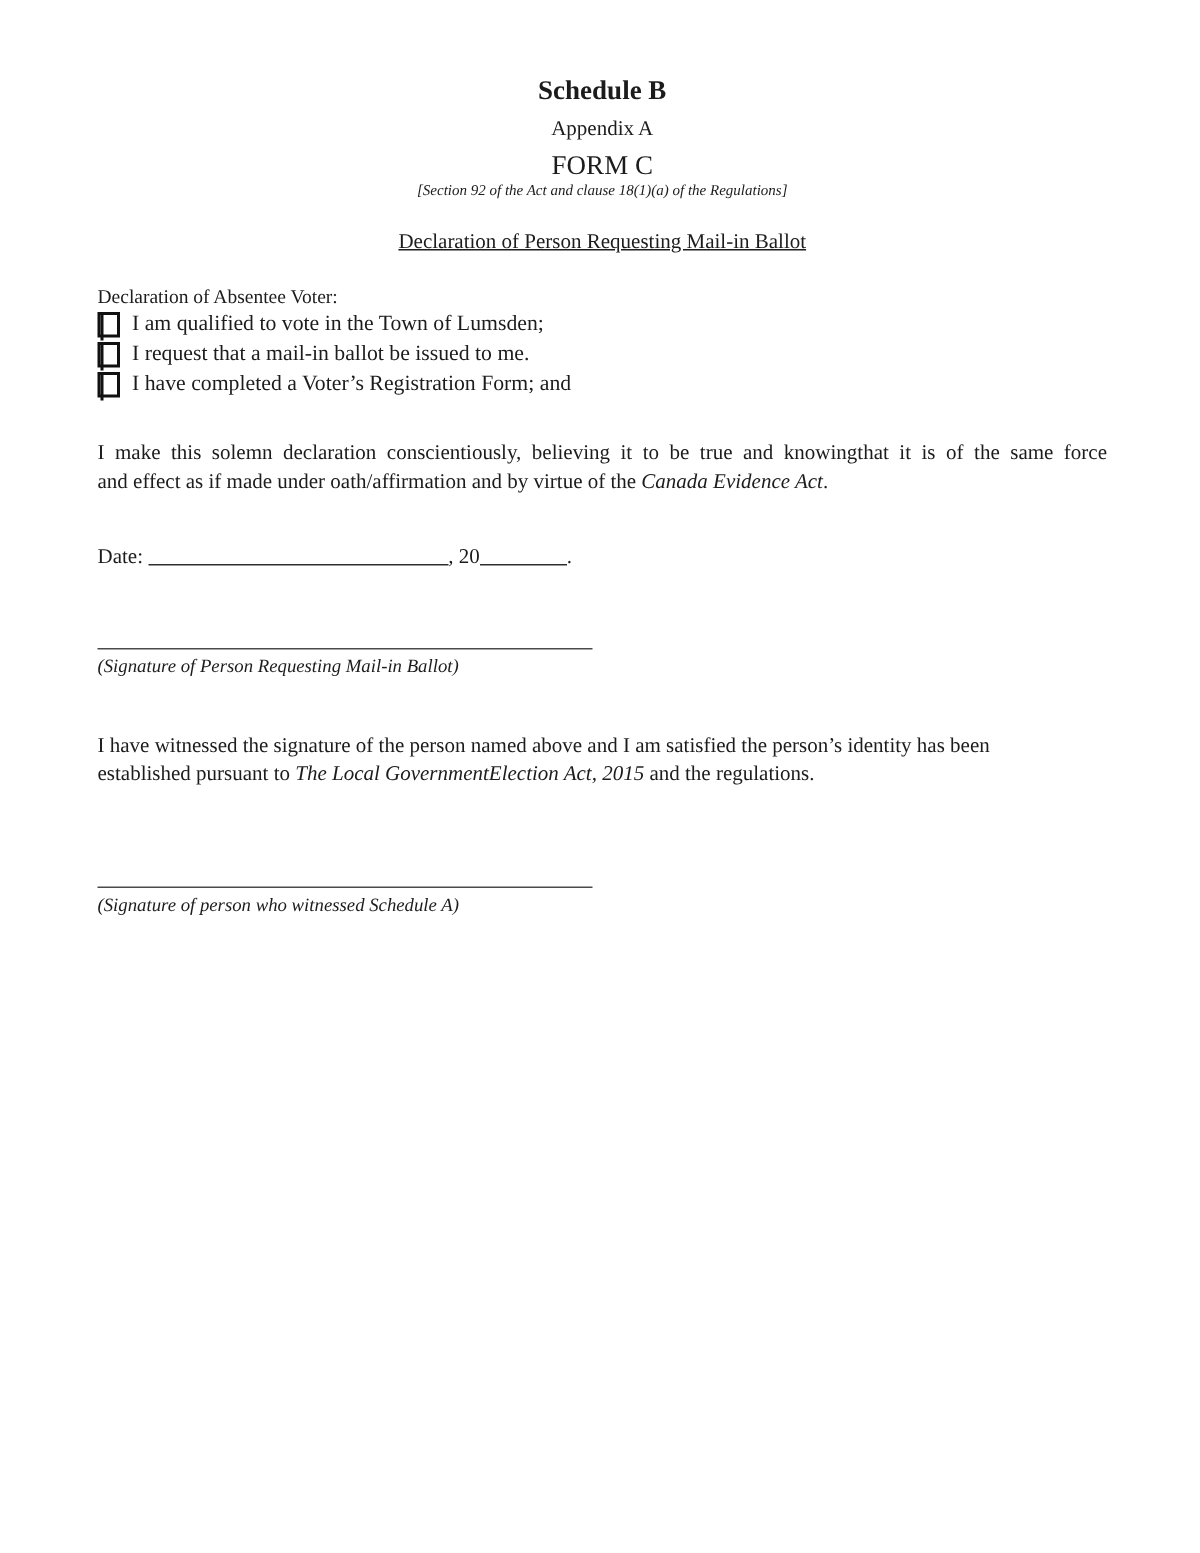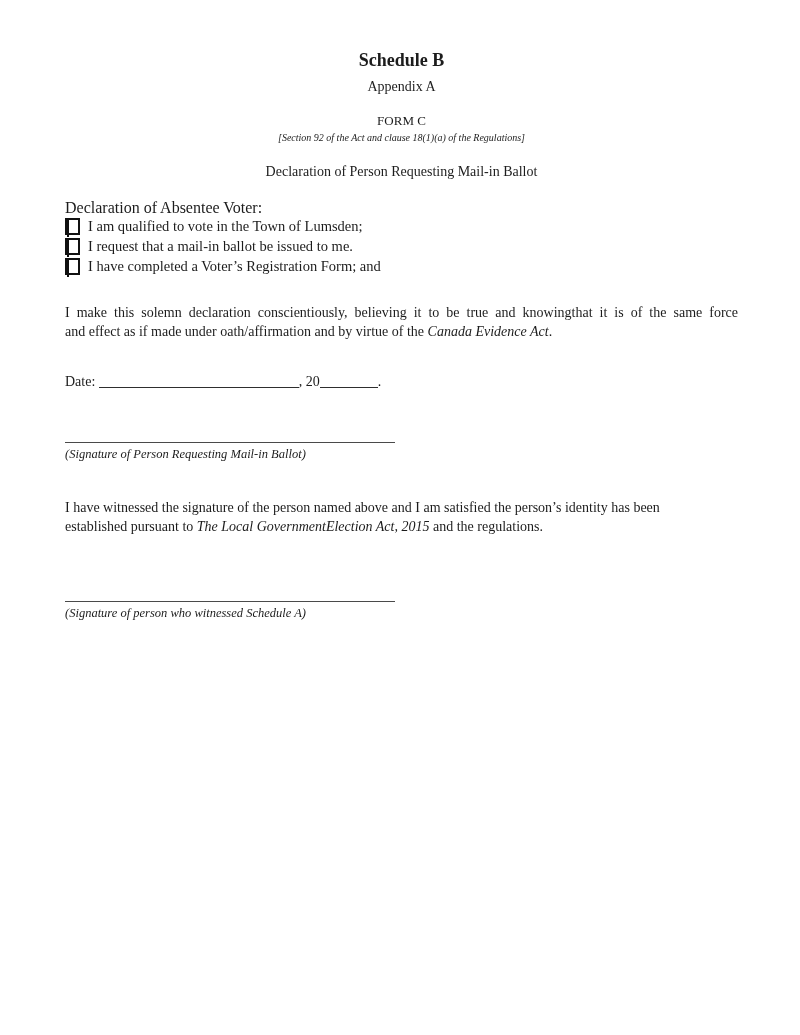--- a/index.html
+++ b/index.html
@@ -27,38 +27,39 @@
     line-height: 20px;
     font-weight: bold;
     margin: 50px 0 0 0;
   }
   .appendix {
     font-size: 14px;
     line-height: 17px;
     margin-top: 8px;
   }
   .form-label {
-    font-size: 13px;
-    line-height: 17px;
-    margin-top: 17px;
+    font-size: 18px;
+    line-height: 17px;
+    margin-top: 7px;
   }
   .citation {
     font-size: 10px;
     line-height: 17px;
     font-style: italic;
   }
   .doc-title {
     font-size: 14px;
     line-height: 17px;
     margin-top: 17px;
+    text-decoration: underline;
   }
 
   
   .decl-heading {
-    font-size: 16px;
+    font-size: 13px;
     line-height: 17px;
     margin-top: 19px;
   }
   .checkbox-row {
     display: flex;
     align-items: center;
     height: 20px;
     font-size: 14.5px;
   }
   .checkbox {

